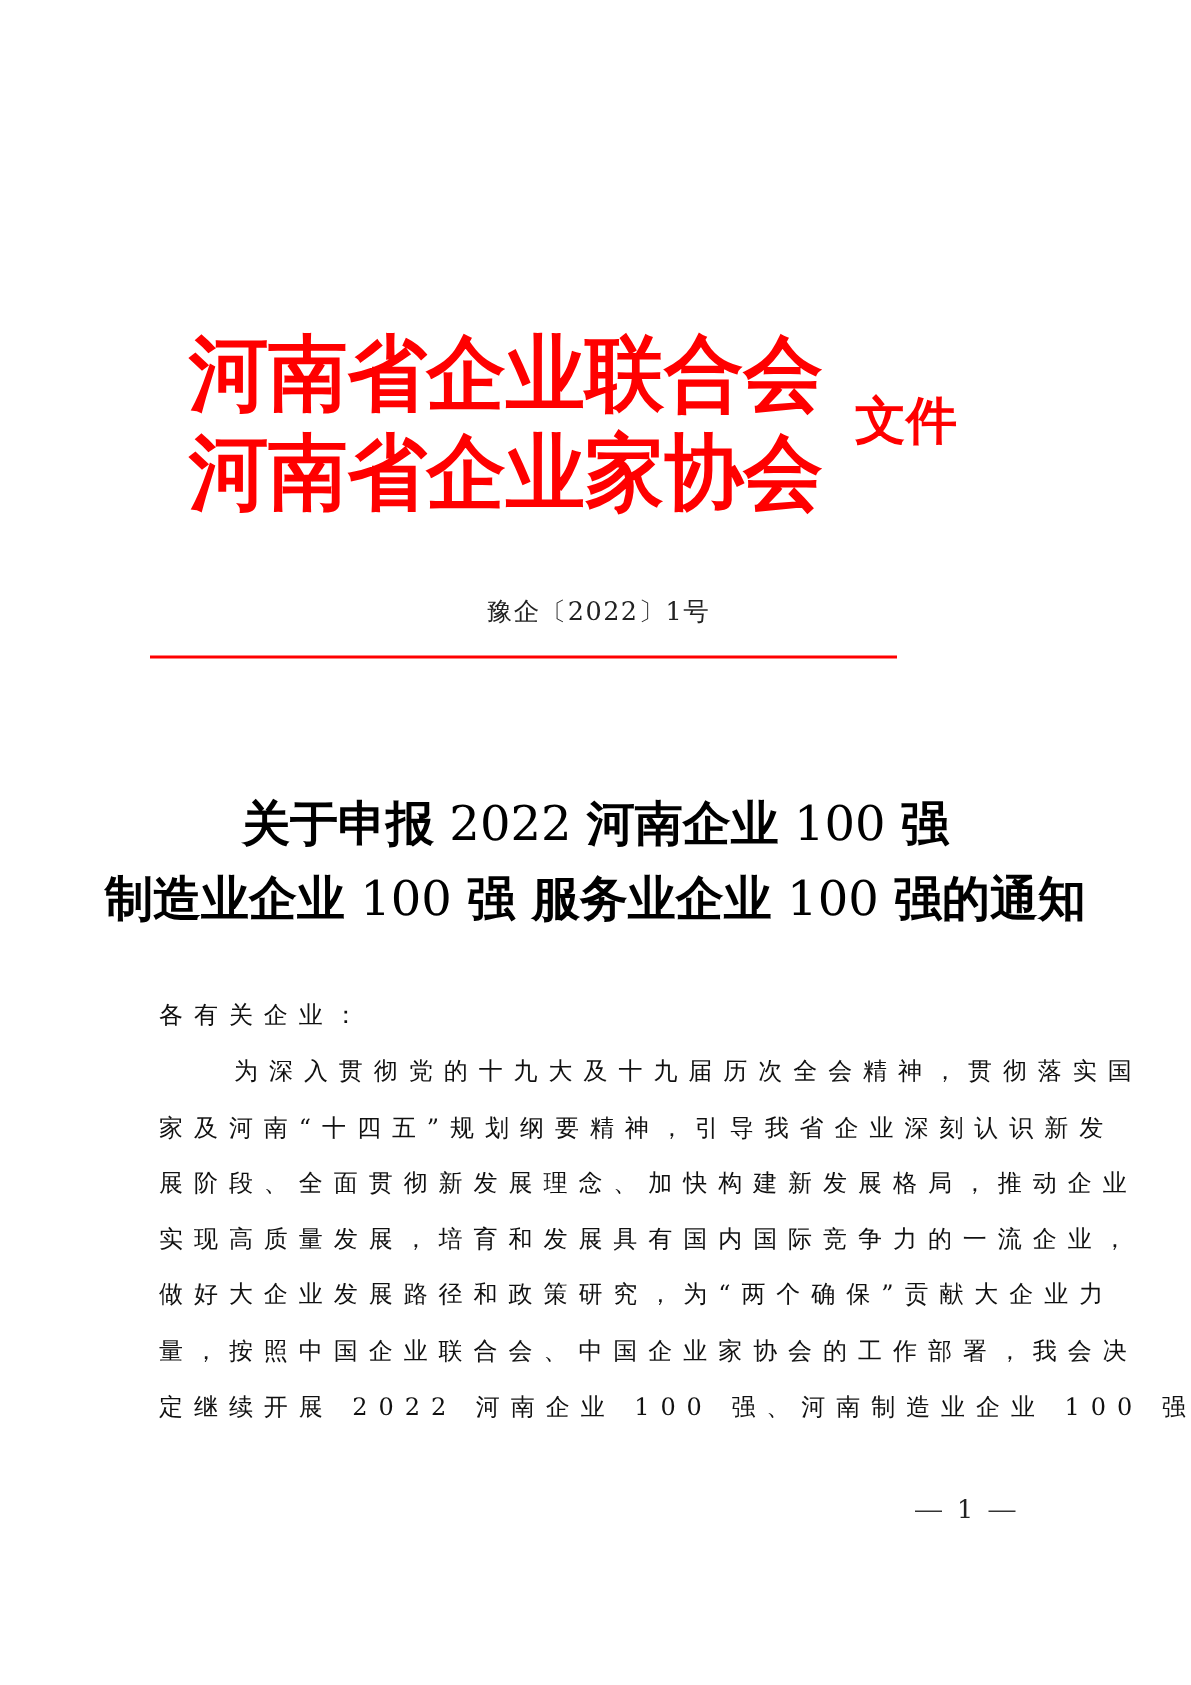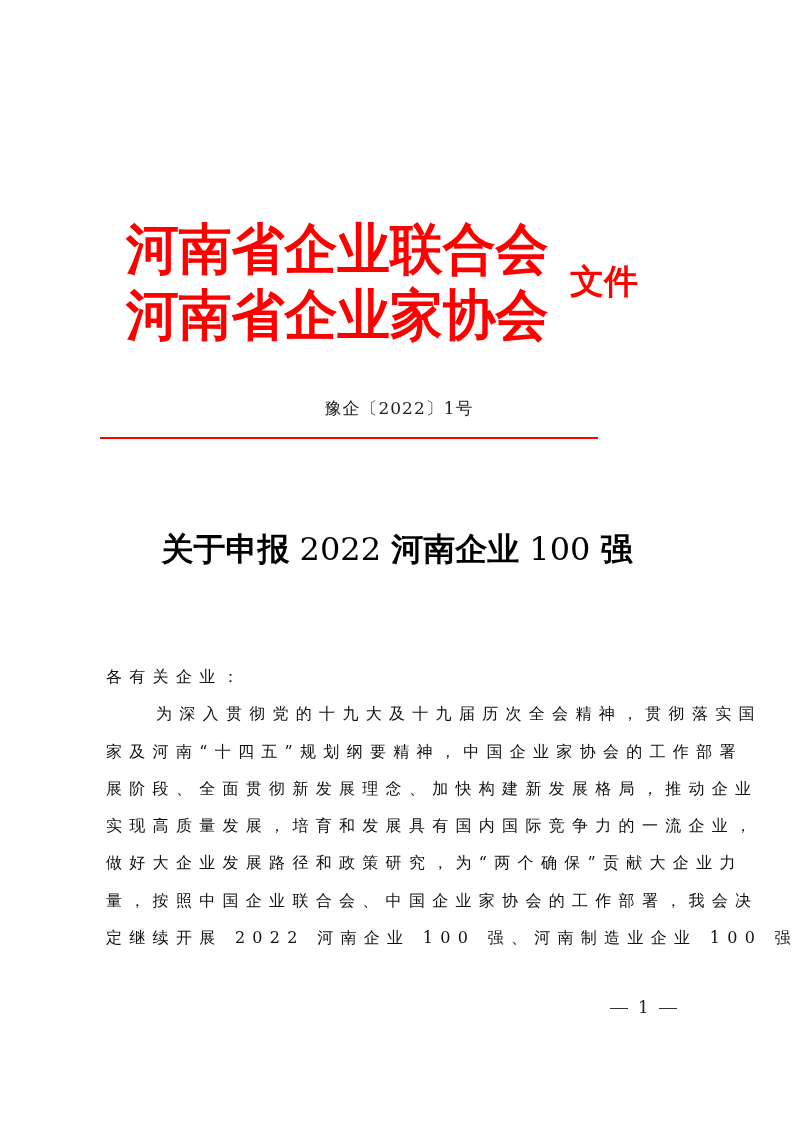--- a/index.html
+++ b/index.html
@@ -153,26 +153,27 @@
     </div>
     <span class="masthead-doc">文件</span>
   </div>
 
   <div class="doc-number">豫企〔2022〕1号</div>
 
   <div class="red-rule"></div>
 
   <div class="title">
     <span class="title-line"><span>关于申报</span><span class="num"> 2022 </span><span>河南企业</span><span class="num"> 100 </span><span>强</span></span>
+    <span class="title-line"><span>制造业企业</span><span class="num"> 100 </span><span>强 服务业企业</span><span class="num"> 100 </span><span>强的通知</span></span>
   </div>
 
   <div class="body-text">
     <span class="salutation">各有关企业：</span>
     <span class="para-line indent">为深入贯彻党的十九大及十九届历次全会精神，贯彻落实国</span>
-    <span class="para-line">家及河南“十四五”规划纲要精神，中国企业家协会的工作部署</span>
+    <span class="para-line">家及河南“十四五”规划纲要精神，引导我省企业深刻认识新发</span>
     <span class="para-line">展阶段、全面贯彻新发展理念、加快构建新发展格局，推动企业</span>
     <span class="para-line">实现高质量发展，培育和发展具有国内国际竞争力的一流企业，</span>
     <span class="para-line">做好大企业发展路径和政策研究，为“两个确保”贡献大企业力</span>
     <span class="para-line">量，按照中国企业联合会、中国企业家协会的工作部署，我会决</span>
     <span class="para-line">定继续开展 2022 河南企业 100 强、河南制造业企业 100 强、河</span>
   </div>
 
   <div class="page-number">
     <span class="dash"></span><span>1</span><span class="dash"></span>
   </div>

